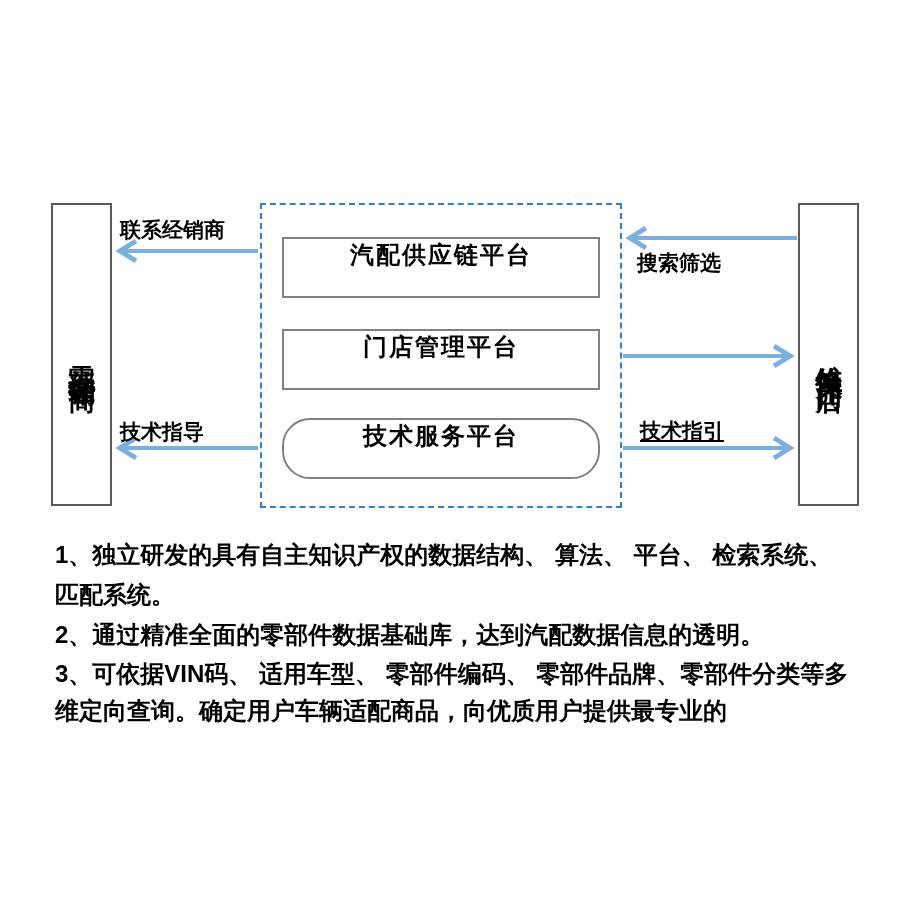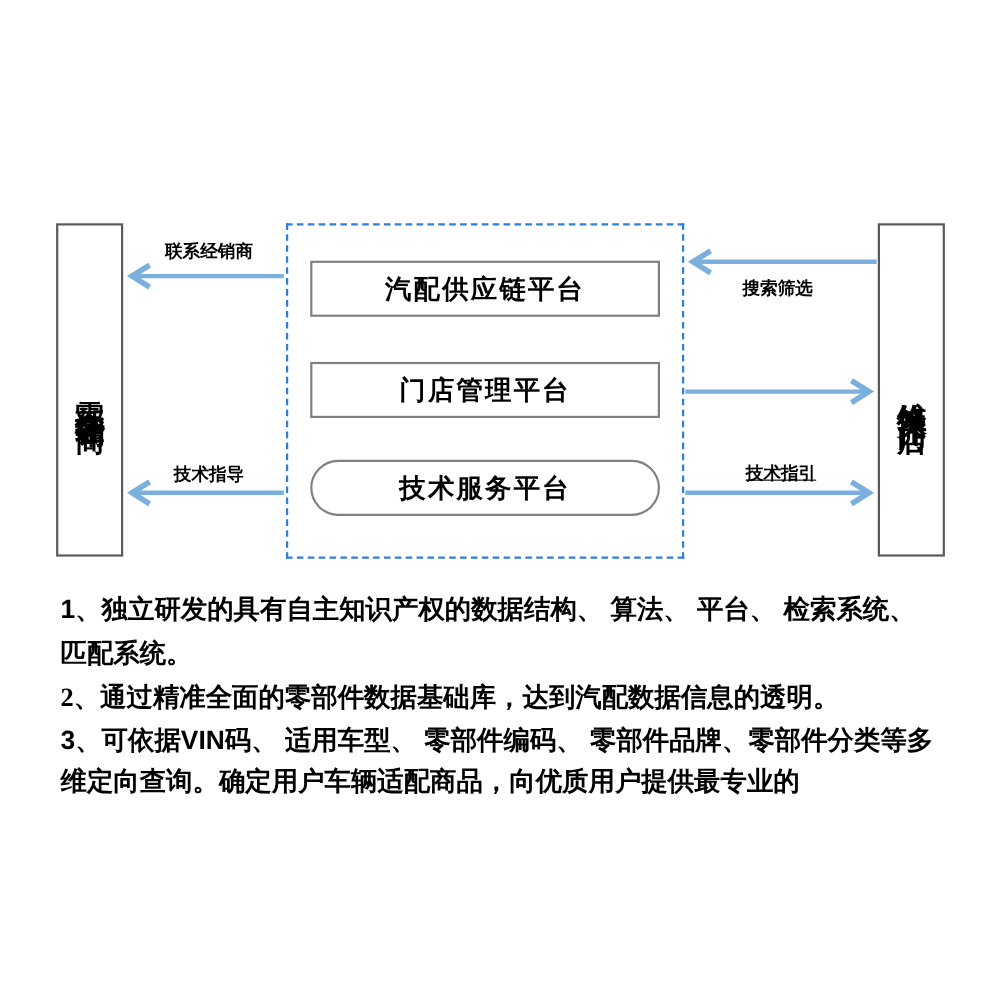--- a/index.html
+++ b/index.html
@@ -43,54 +43,54 @@
 
   .dashed-box {
     position: absolute;
     left: 260px; top: 203px; width: 362px; height: 305px;
     border: 2px dashed var(--dashed-border);
     background: transparent;
   }
 
   .platform-box {
     position: absolute;
-    left: 282px; width: 318px; height: 51px;
+    left: 282px; width: 318px; height: 61px;
     border: 2px solid var(--platform-border);
     background: var(--background);
-    display: flex; align-items: center; justify-content: center;
+    display: flex; justify-content: center;
     font-size: 24px; font-weight: bold;
     letter-spacing: 2px;
   }
   .platform-box.p1 { top: 237px; }
   .platform-box.p2 { top: 329px; }
   .platform-box.p3 { top: 418px; border-radius: 28px; }
 
   .arrow-label {
     position: absolute;
     width: 140px;
-    text-align: center;
-    font-size: 16px; font-weight: bold;
+    text-align: left;
+    font-size: 21px; font-weight: bold;
     line-height: 24px;
     white-space: nowrap;
   }
   .lbl-contact  { left: 120px; top: 218px; }
   .lbl-techguid { left: 120px; top: 420px; }
   .lbl-search   { left: 637px; top: 211px; margin-top: 40px; }
   .lbl-systools { left: 633px; top: 330px; }
   .lbl-mktmgmt  { left: 633px; top: 364px; }
   .lbl-techdir  { left: 640px; top: 419px; text-decoration: underline; }
 
   .notes {
     position: absolute;
     left: 55px; top: 535px; width: 822px;
     font-size: 24px; font-weight: bold;
   }
   .notes p { margin: 0; }
   .note-1 { line-height: 40px; }
-  .note-2 { margin-top: 4px; line-height: 40px; font-family: Liberation Serif, serif; }
+  .note-2 { margin-top: 4px; line-height: 40px; }
   .note-3 { margin-top: 10px; line-height: 37px; }
 </style>
 </head>
 <body>
 
 <div class="canvas">
 
   <svg class="arrows-layer" viewBox="0 0 900 900">
     <g>
       <line class="arrow-line" x1="258" y1="251" x2="122" y2="251"></line>

